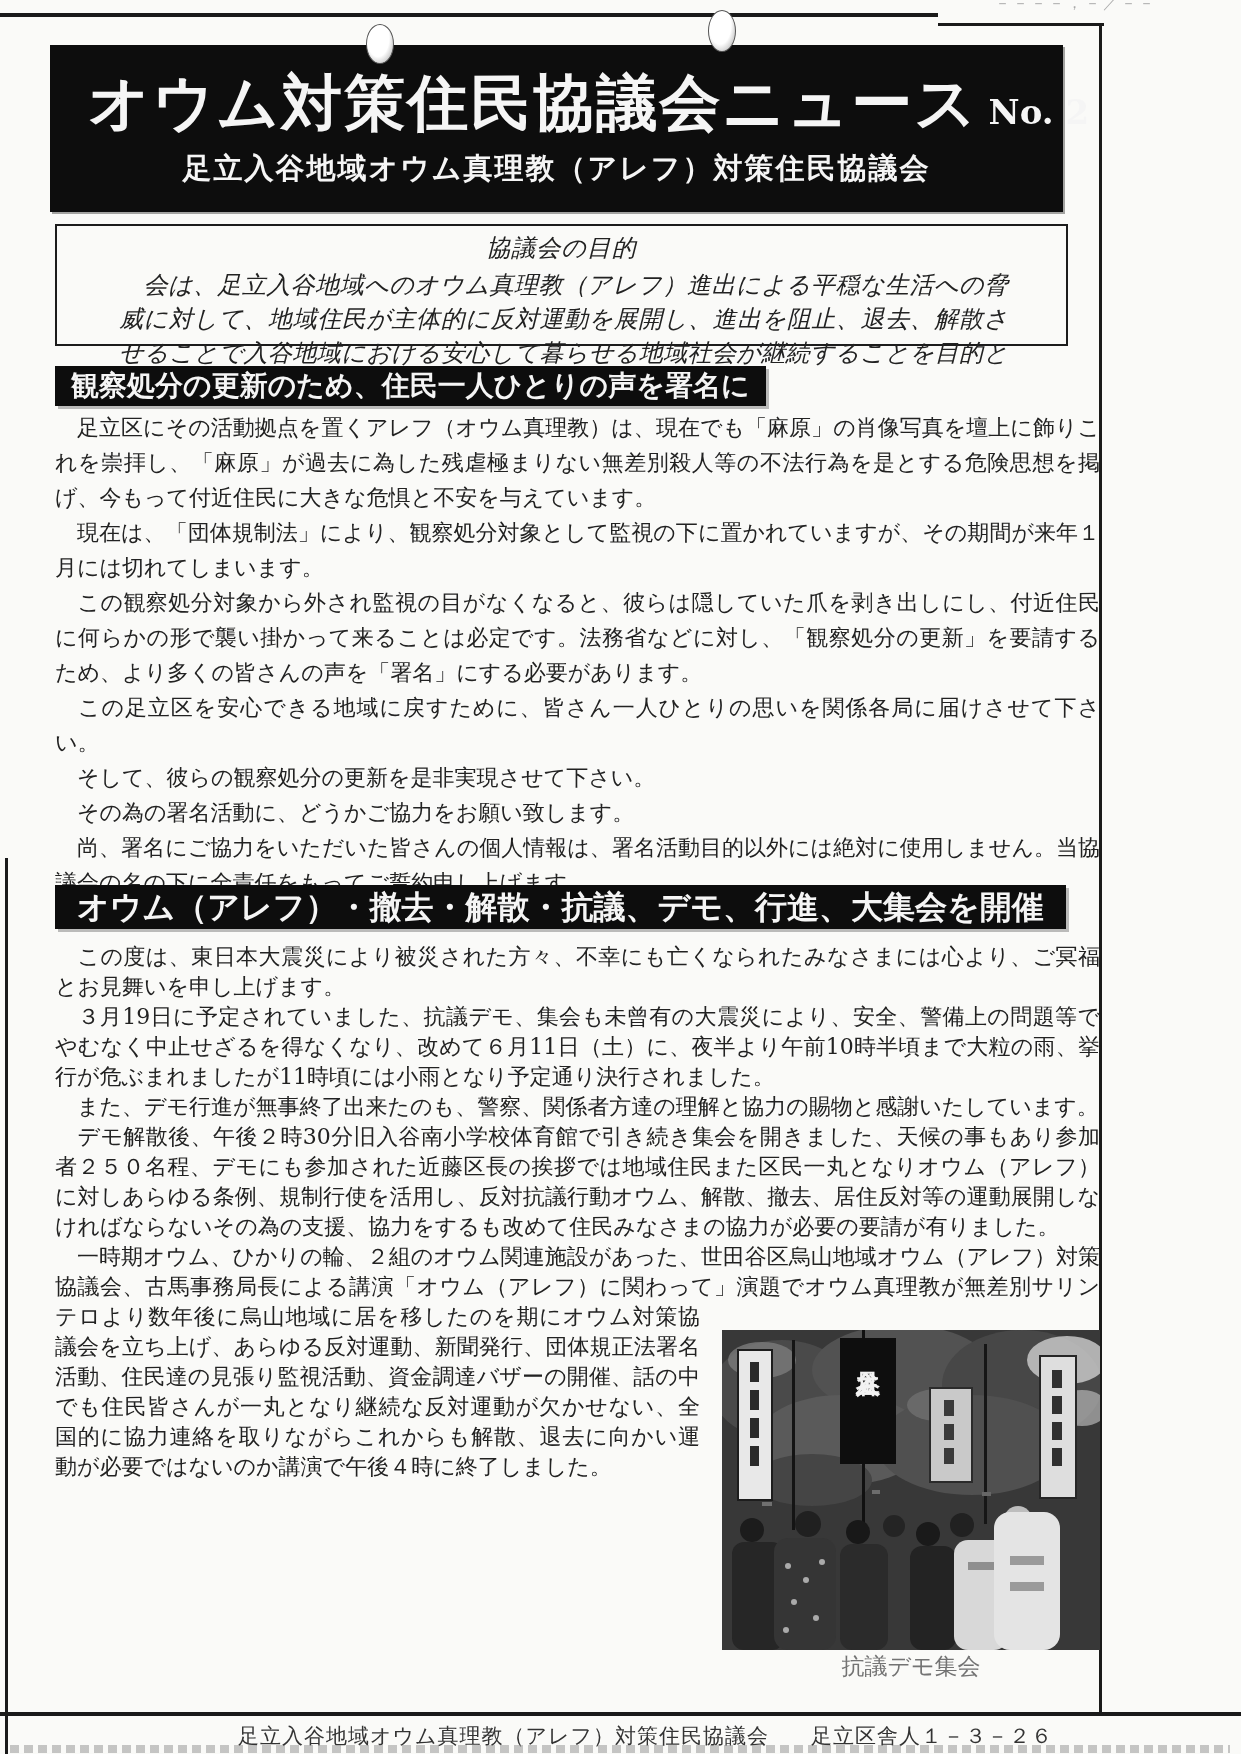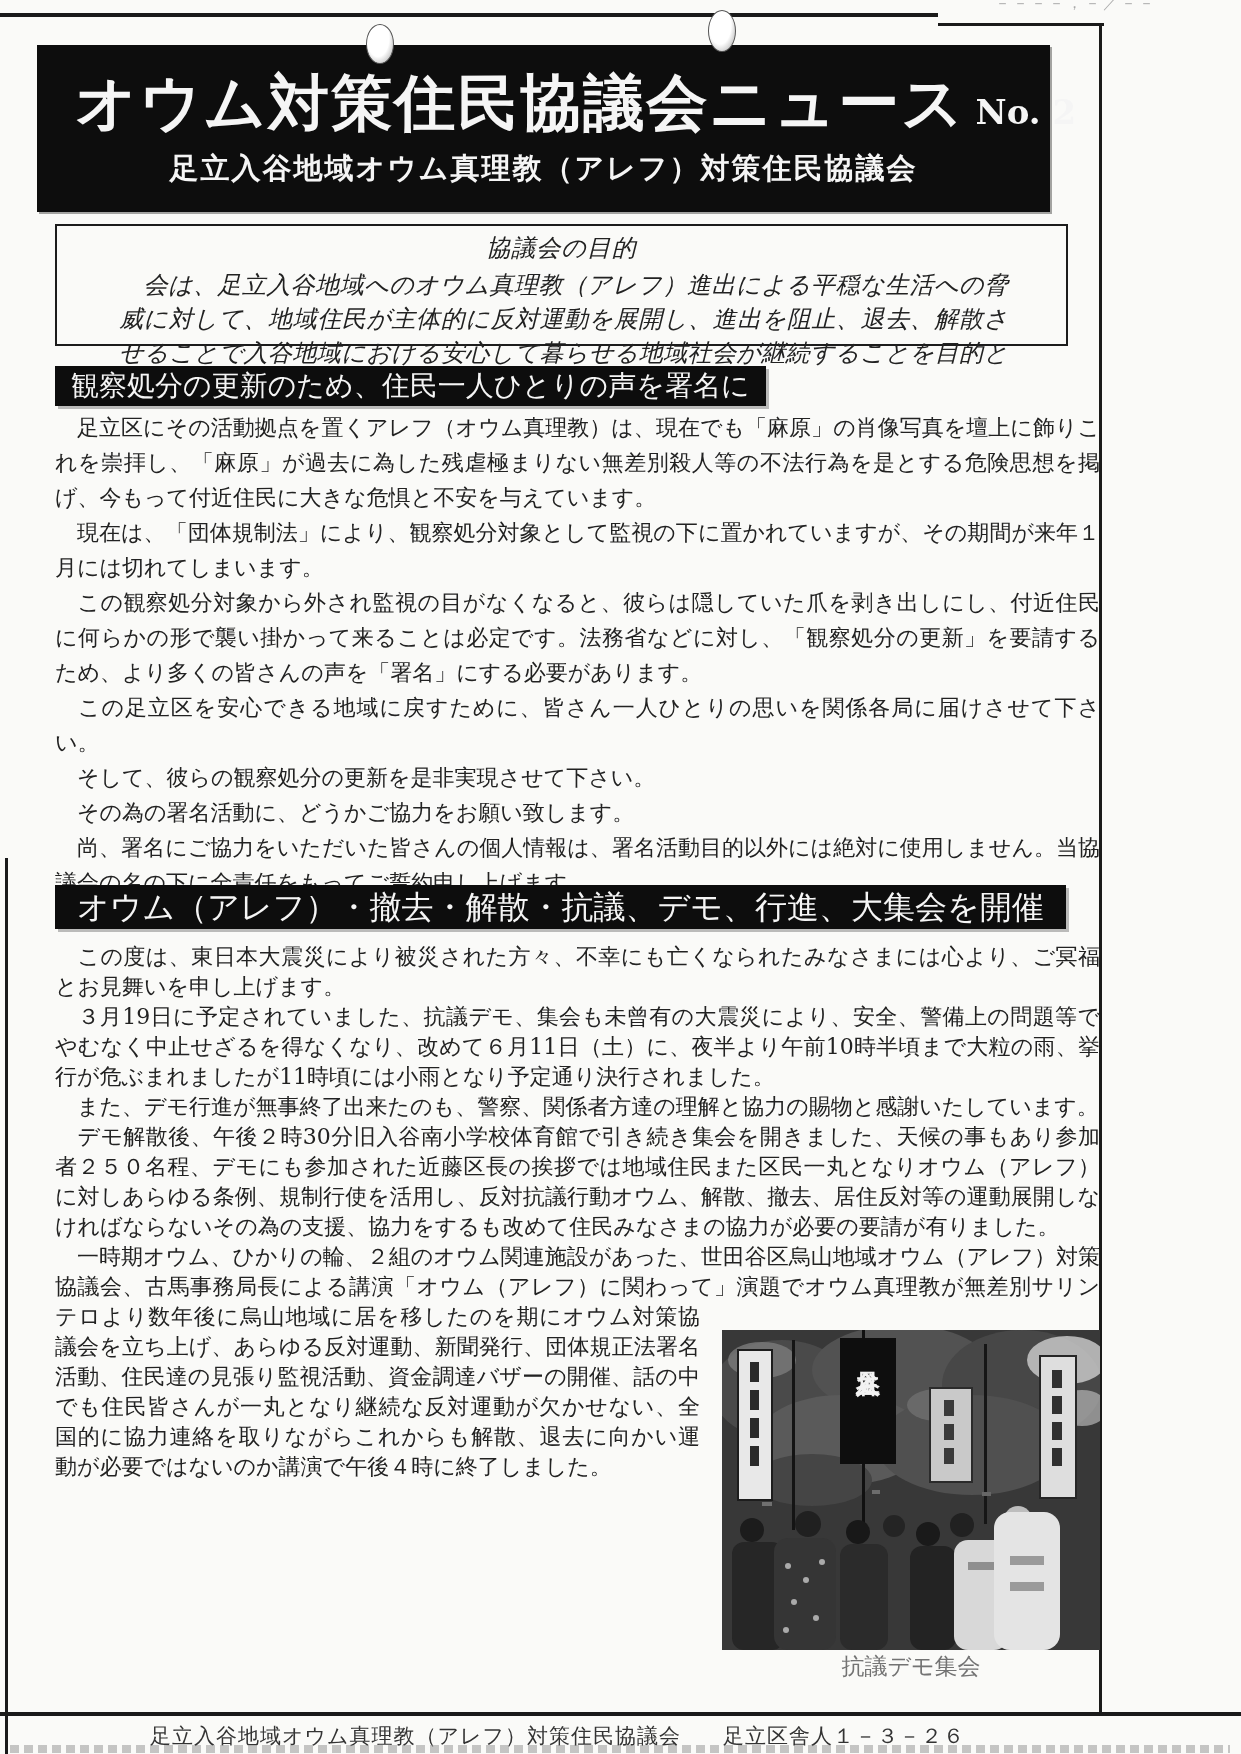--- a/index.html
+++ b/index.html
@@ -26,21 +26,21 @@
   
   .punch{
     position:absolute; width:26px; border:1px solid #555; border-radius:50%;
     background:radial-gradient(ellipse at 42% 35%, #ffffff 52%, #c9c9c9 78%, #8a8a8a 100%);
     z-index:5;
   }
   .punch-1{left:366px;top:24px;height:38px;}
   .punch-2{left:708px;top:10px;height:40px;}
   
   .masthead{
-    position:absolute; left:37px; top:45px; width:1013px; height:167px;
+    position:absolute; left:50px; top:45px; width:1013px; height:167px;
     background:var(--banner_bg); color:var(--banner_text);
     box-shadow:2px 2px 0 rgba(0,0,0,.35);
   }
   .masthead-title-row{position:absolute;left:38px;top:18px;width:940px;white-space:nowrap;}
   .masthead-title{font-size:61px;font-weight:bold;letter-spacing:2px;}
   .issue-no{font-size:34px;font-weight:bold;margin-left:10px;}
   .masthead-subtitle{
     position:absolute; left:0; top:104px; width:100%; text-align:center;
     font-size:29px; font-weight:bold; letter-spacing:2px;
   }
@@ -49,21 +49,21 @@
     position:absolute; left:55px; top:224px; width:1009px; height:118px;
     border:2px solid #1c1c1c; background:transparent; padding:0;font-style:italic;
   }
   .purpose-title{ text-align:center; font-size:24px; margin-top:6px; letter-spacing:1px;}
   .purpose-body{
     margin:4px 58px 0 62px; font-size:24px; line-height:34px; text-align:justify;
   }
   
   .sec-heading{
     position:absolute; left:55px; background:var(--banner_bg); color:var(--banner_text);
-    font-family:"DejaVu Sans","Liberation Sans",sans-serif; font-weight:normal;
+    font-family:"DejaVu Sans","Liberation Sans",sans-serif; font-weight:bold;
     box-shadow:3px 3px 0 rgba(0,0,0,.25); white-space:nowrap;
   }
   .sec-heading-1{top:366px; height:40px; line-height:40px; font-size:28px; padding:0 16px;}
   .sec-heading-2{top:885px; height:44px; line-height:44px; font-size:32px; padding:0 22px;}
   
   .sec-body{position:absolute; left:55px; width:1045px; text-align:justify;}
   .sec-body p{margin:0;}
   .sec-body-1{top:410px; font-size:22px; line-height:35px;}
   .sec-body-2{top:942px; font-size:22px; line-height:30px;}
   
@@ -72,21 +72,21 @@
     padding:388px 0 0 22px; box-sizing:border-box;
     shape-outside:inset(388px 0 0 0);
   }
   .photo-frame{width:378px;}
   .photo-frame svg{display:block;}
   .photo-caption{
     width:378px; text-align:center; font-size:23px; line-height:32px; color:#737373;
   }
   
   .footer-row{
-    position:absolute; left:0; top:1722px; width:1141px; text-align:left;
+    position:absolute; left:0; top:1722px; width:1141px; text-align:center;
     font-family:"DejaVu Sans","Liberation Sans",sans-serif;
     font-size:21px; color:#333; letter-spacing:1px; padding-left:150px; box-sizing:border-box;
   }
   .footer-org{margin-right:42px;}
   .cropped-text-strip{
     position:absolute; left:10px; top:1745px; width:1220px; height:8px; opacity:.5;
     background:repeating-linear-gradient(90deg,#8f8f8f 0 9px, transparent 9px 14px);
   }
 </style>
 </head>

